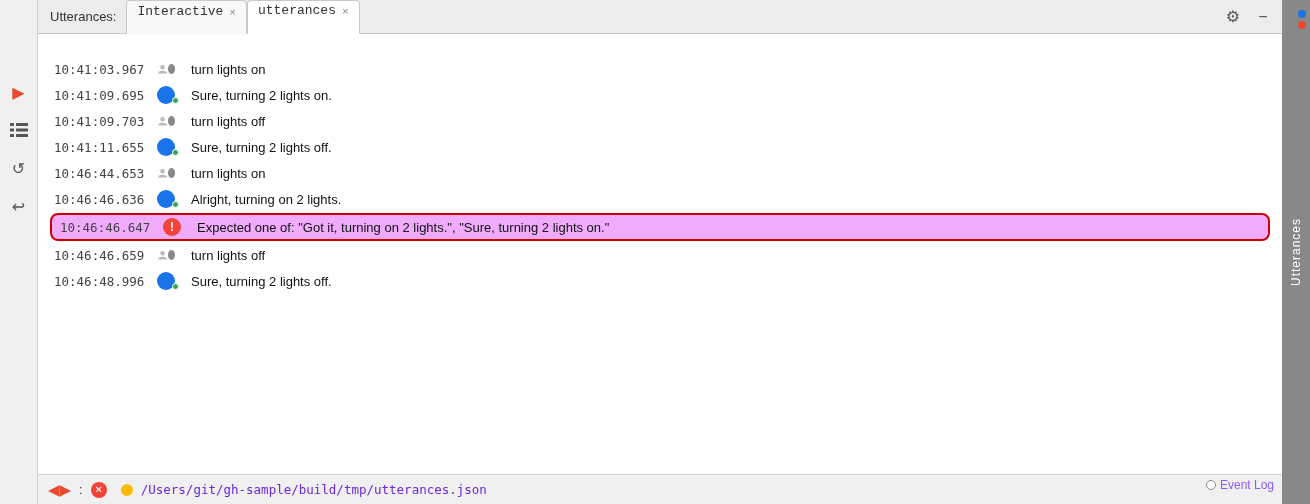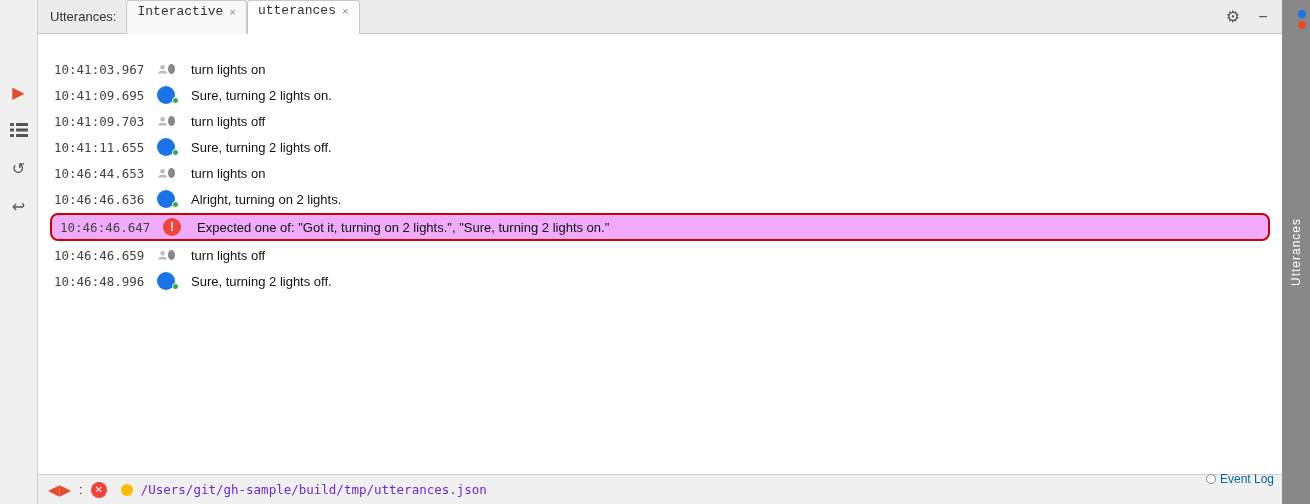--- a/index.html
+++ b/index.html
@@ -457,16 +457,16 @@
 </div>
 
 <div class="right-sidebar">
   <div class="right-sidebar-dots">
     <div class="dot-blue"></div>
     <div class="dot-red"></div>
   </div>
   <span class="right-sidebar-label">Utterances</span>
 </div>
 
-<div class="event-log-area" style="position:fixed;bottom:18px;right:36px;display:flex;align-items:center;gap:4px;font-size:12px;color:#0369a1;">
+<div class="event-log-area" style="position:fixed;bottom:12px;right:36px;display:flex;align-items:center;gap:4px;font-size:12px;color:#8b5cf6;">
   <div class="event-log-circle"></div>
   <span>Event Log</span>
 </div>
 
 </body></html>

